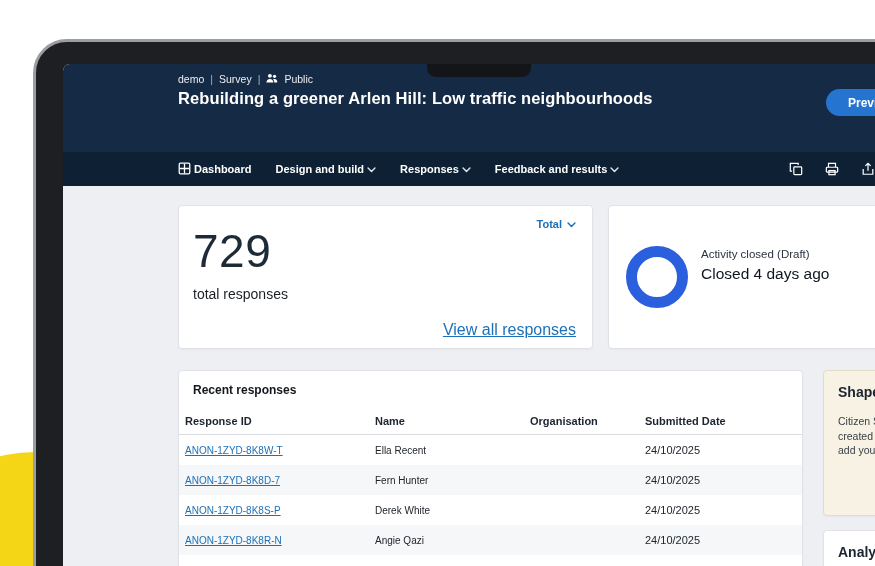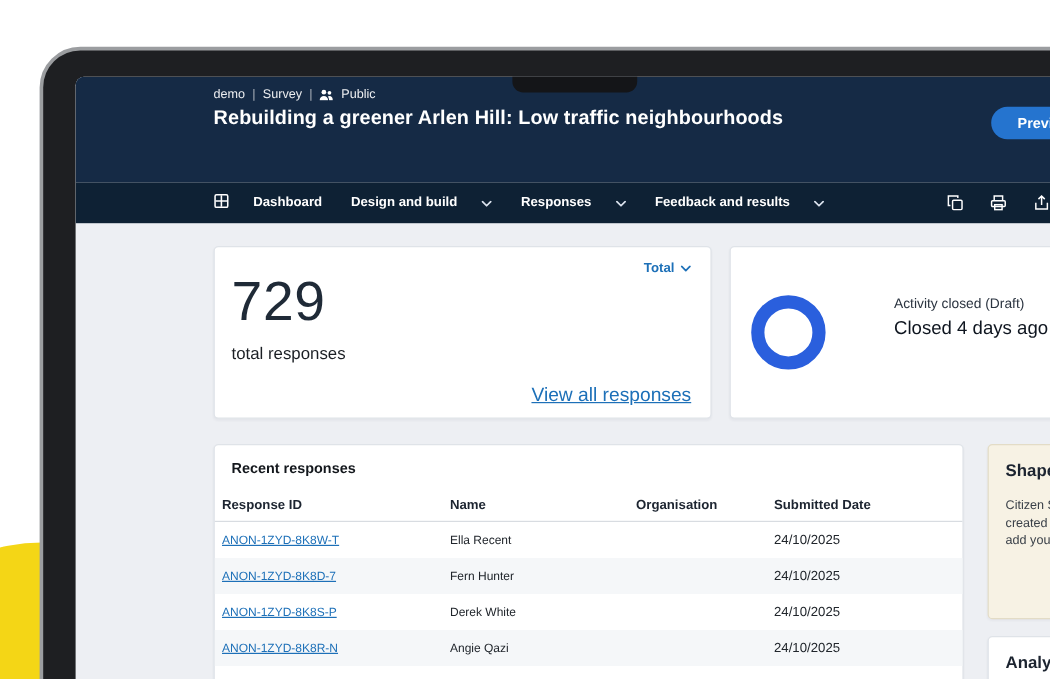--- a/index.html
+++ b/index.html
@@ -33,21 +33,21 @@
   .notch{
     position:absolute;left:391px;top:22px;width:104px;height:13px;
     background:#141518;border-radius:0 0 9px 9px;z-index:5;
   }
   
   .app-header{
     position:absolute;left:0;top:0;right:0;height:88px;
     background:var(--header-navy);
   }
   .breadcrumb{
-    position:absolute;left:115px;top:9px;display:flex;align-items:center;gap:6px;
+    position:absolute;left:115px;top:9px;display:flex;align-items:flex-start;gap:6px;
     color:rgba(255,255,255,.92);font-size:10.5px;
   }
   .breadcrumb .sep{opacity:.65;}
   .breadcrumb .crumb-icon{display:inline-flex;align-items:center;color:#ffffff;}
   .page-title{
     position:absolute;left:115px;top:25px;color:#ffffff;
     font-size:16.5px;font-weight:600;letter-spacing:.1px;white-space:nowrap;
   }
   .preview-btn{
     position:absolute;left:763px;top:25px;height:27px;
@@ -56,21 +56,21 @@
     display:flex;align-items:center;cursor:pointer;
     font-family:"Liberation Sans",sans-serif;
   }
   
   .nav-bar{
     position:absolute;left:0;top:88px;right:0;height:34px;
     background:var(--navbar-navy);
     display:flex;align-items:center;gap:24px;padding-left:115px;
   }
   .nav-item{
-    display:flex;align-items:center;gap:20px;color:#ffffff;
+    display:flex;align-items:center;gap:3px;color:#ffffff;
     font-size:11px;font-weight:600;white-space:nowrap;cursor:pointer;
   }
   .nav-item .chev{display:inline-flex;margin-top:1px;color:#dbe3ee;}
   .nav-actions{
     position:absolute;left:726px;top:0;height:34px;
     display:flex;align-items:center;gap:22px;color:#ffffff;
   }
   .nav-actions .act-icon{display:inline-flex;cursor:pointer;}
   
   .card{
@@ -89,21 +89,21 @@
   .stats-label{position:absolute;left:14px;top:80px;font-size:14px;color:#1b1f24;}
   .stats-viewall{
     position:absolute;right:16px;bottom:9px;font-size:16px;
     color:var(--accent-blue);text-decoration:underline;cursor:pointer;
   }
   .card-activity{left:545px;top:141px;width:345px;height:144px;}
   .activity-ring{
     position:absolute;left:17px;top:40px;width:62px;height:62px;border-radius:50%;
     border:11px solid var(--ring-blue);background:#ffffff;
   }
-  .activity-text{position:absolute;left:92px;top:40px;display:flex;flex-direction:column;margin-left:44px;}
+  .activity-text{position:absolute;left:92px;top:40px;display:flex;flex-direction:column;}
   .activity-status{font-size:11.5px;color:#2b3440;line-height:16px;}
   .activity-closed{font-size:15.5px;color:#0f1620;line-height:23px;}
   .activity-date{font-size:11.5px;color:#3c444c;line-height:17px;}
   
   .card-recent{left:115px;top:306px;width:625px;height:260px;}
   .recent-title{padding:12px 0 0 14px;font-size:12px;font-weight:700;color:#13171c;}
   .rtable{margin-top:10px;}
   .thead,.trow{
     display:grid;grid-template-columns:190px 155px 115px 1fr;
     align-items:center;padding:0 6px;height:30px;

